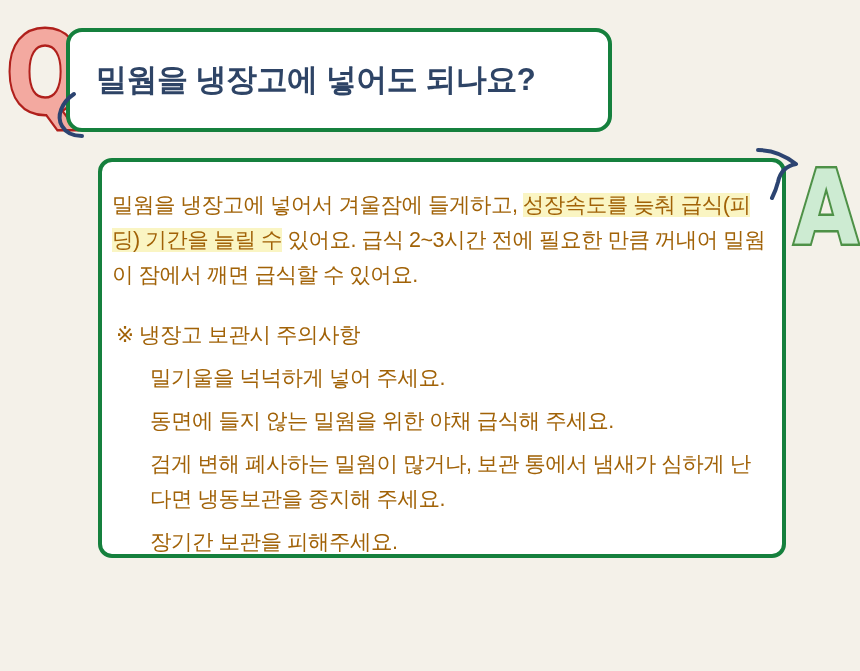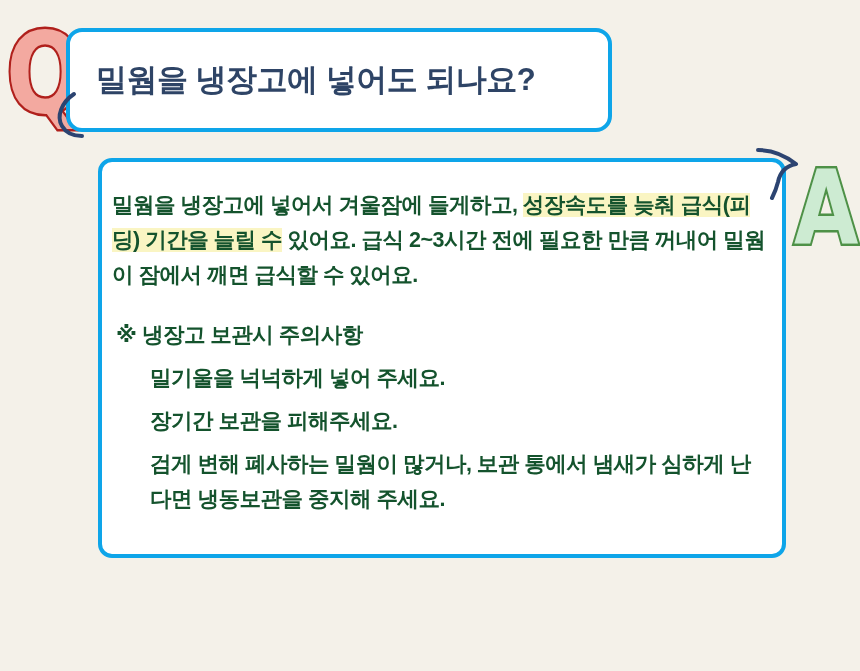--- a/index.html
+++ b/index.html
@@ -47,21 +47,21 @@
     -webkit-text-stroke: 5px #4E9147;
     paint-order: stroke fill;
     transform: scaleX(0.8);
     transform-origin: left top;
   }
 
   
   .bubble {
     position: absolute;
     background: #FFFFFF;
-    border: 4px solid #0ea5e9;
+    border: 4px solid #15803d;
     box-sizing: border-box;
   }
   #question-bubble {
     left: 66px;
     top: 28px;
     width: 546px;
     height: 104px;
     border-radius: 16px;
     display: flex;
     align-items: center;
@@ -90,23 +90,23 @@
   }
   #question-tail { left: 40px; top: 92px; }
   #answer-tail   { left: 752px; top: 146px; }
 
   
   #answer-body {
     position: absolute;
     left: 112px;
     top: 188px;
     width: 660px;
-    color: #14532d;
+    color: #a16207;
     font-size: 21.5px;
-    font-weight: 700;
+    font-weight: 400;
     letter-spacing: -0.5px;
     line-height: 1.62;
   }
   .para { margin: 0; }
   .hl {
     background: #FAF5C3;
     box-decoration-break: clone;
     -webkit-box-decoration-break: clone;
   }
   #notes {
@@ -145,18 +145,19 @@
   </svg>
 
   <div class="big-letter" id="letter-a">A</div>
 
   <div id="answer-body">
     <p class="para"><span>밀웜을 냉장고에 넣어서 겨울잠에 들게하고, </span><span class="hl">성장속도를 늦춰 급식(피딩) 기간을 늘릴 수</span><span> 있어요. 급식 2~3시간 전에 필요한 만큼 꺼내어 밀웜이 잠에서 깨면 급식할 수 있어요.</span></p>
 
     <div id="notes">
       <p class="note-head">※ 냉장고 보관시 주의사항</p>
       <p class="note-item">밀기울을 넉넉하게 넣어 주세요.</p>
+      <p class="note-item">동면에 들지 않는 밀웜을 위한 야채 급식해 주세요.</p>
+      <p class="note-item wrap">검게 변해 폐사하는 밀웜이 많거나, 보관 통에서 냄새가 심하게 난다면 냉동보관을 중지해 주세요.</p>
       <p class="note-item">장기간 보관을 피해주세요.</p>
-      <p class="note-item wrap">검게 변해 폐사하는 밀웜이 많거나, 보관 통에서 냄새가 심하게 난다면 냉동보관을 중지해 주세요.</p>
     </div>
   </div>
 
 </div>
 
 </body></html>

